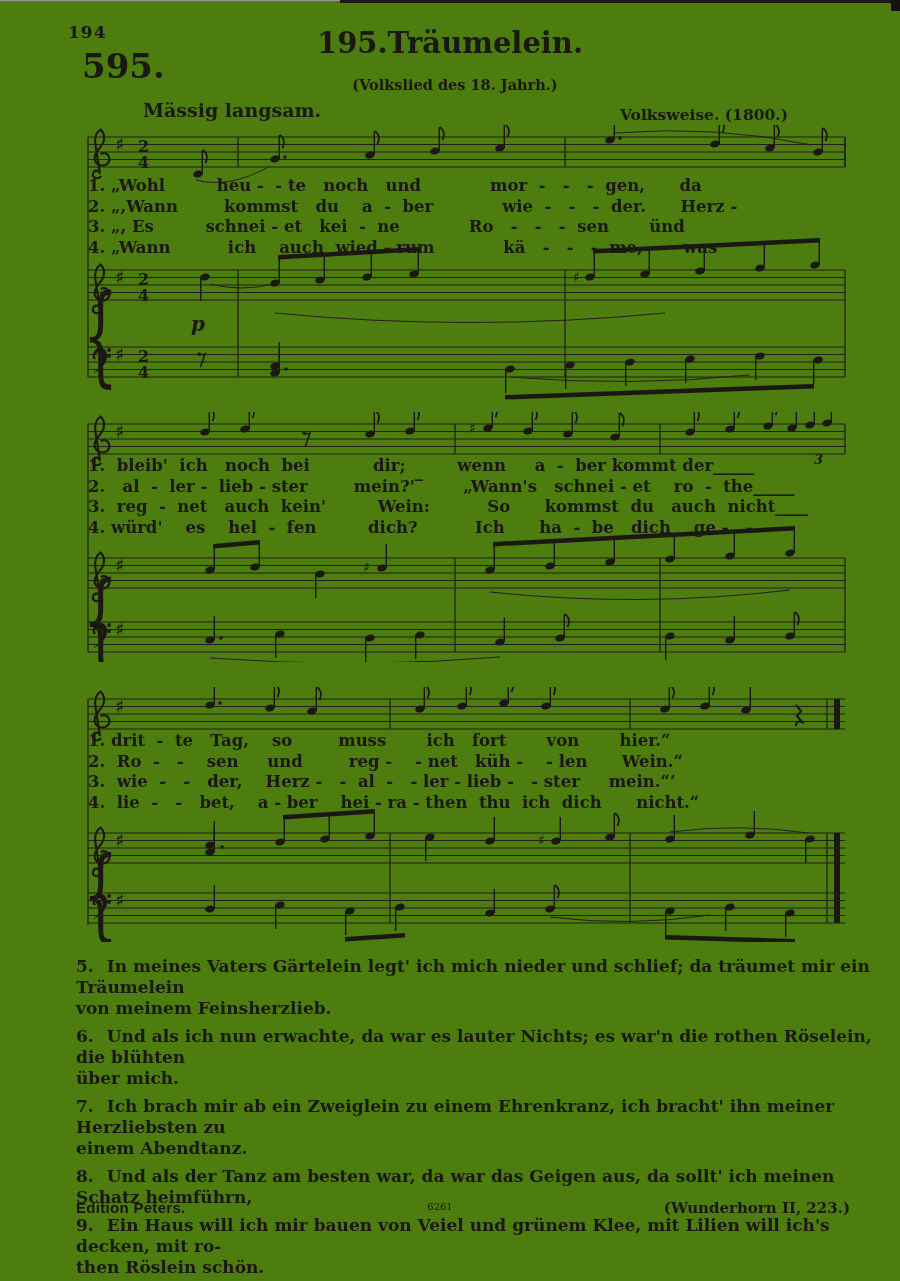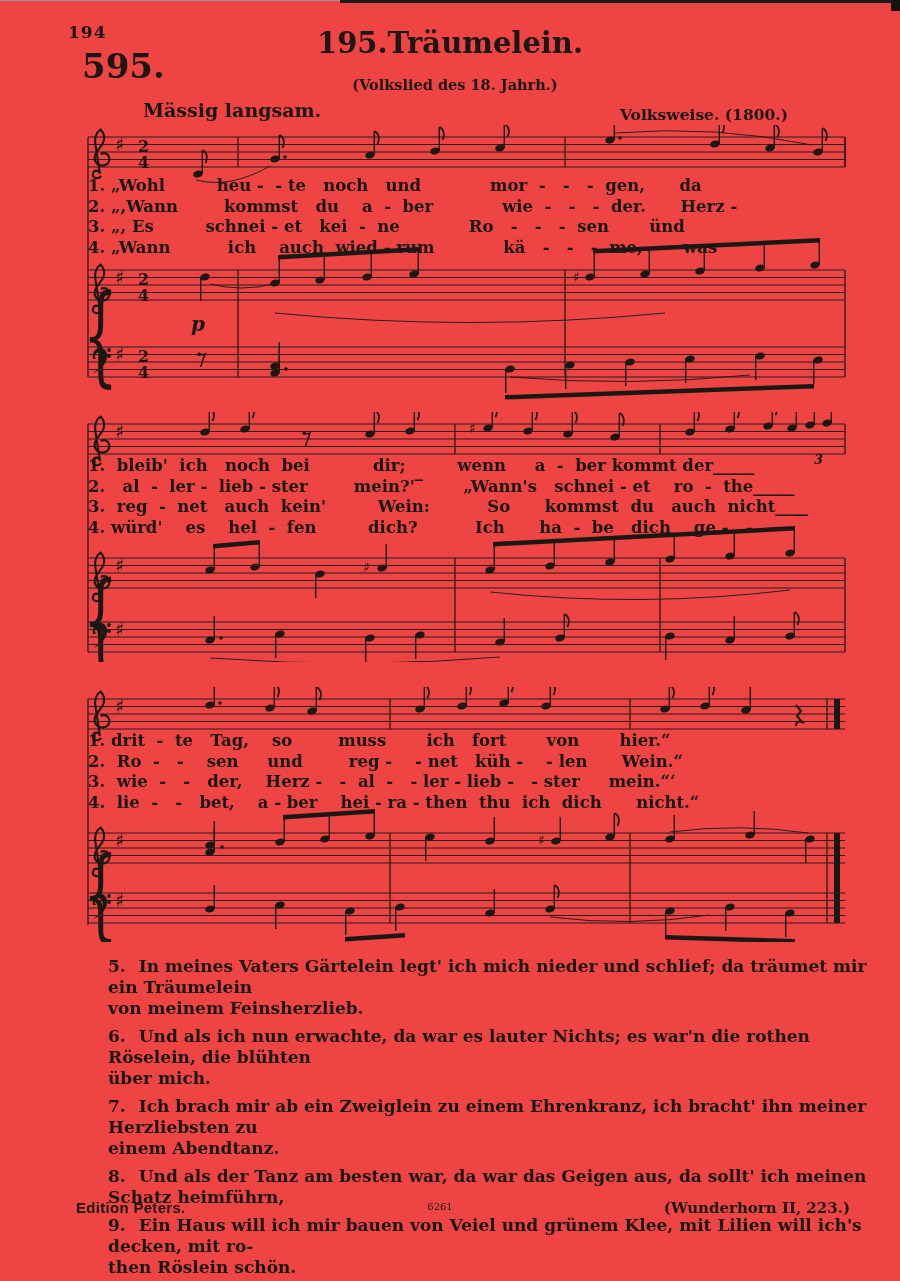--- a/index.html
+++ b/index.html
@@ -1,29 +1,29 @@
 <!DOCTYPE html>
 <html><head>
 <meta charset="utf-8">
 <style>
   html,body{margin:0;padding:0;}
-  .page{position:relative;width:900px;height:1281px;background:#ef4444;overflow:hidden;
+  .page{position:relative;width:900px;height:1281px;background:#4d7c0f;overflow:hidden;
         font-family:"DejaVu Serif",serif;color:#1b1713;}
   .abs{position:absolute;}
   .pagenum{left:68px;top:22px;font-size:17px;font-weight:bold;letter-spacing:1px;}
   .songnum{left:82px;top:46px;font-size:34px;font-weight:bold;}
   .title{left:250px;top:26px;width:400px;text-align:center;font-size:29px;font-weight:bold;}
   .subtitle{left:290px;top:76px;width:330px;text-align:center;font-size:14.5px;font-weight:bold;}
   .tempo{left:143px;top:99px;font-size:19px;font-weight:bold;}
   .attrib{left:620px;top:105px;width:228px;text-align:left;font-size:15.5px;font-weight:bold;}
   .lyrics{left:88px;width:780px;overflow:hidden;}
   .lyr{white-space:pre;font-weight:bold;font-size:16.5px;line-height:20.5px;}
   .verses{left:76px;top:956px;width:808px;}
   .verse{margin-bottom:7px;}
-  .vline{font-size:17px;font-weight:bold;line-height:21px;margin-left:32px;}
+  .vline{font-size:17px;font-weight:bold;line-height:21px;}
   .vnum{margin-right:13px;}
   .footer-left{left:76px;top:1199px;font-family:"Liberation Sans",sans-serif;font-weight:bold;font-size:15px;letter-spacing:.3px;}
   .footer-center{left:380px;top:1201px;width:120px;text-align:center;font-size:10px;}
   .footer-right{left:618px;top:1199px;width:232px;text-align:right;font-size:15px;font-weight:bold;}
   .scanline-l{left:0;top:0;width:340px;height:1px;background:#9a968f;}
   .scanline-r{left:340px;top:0;width:560px;height:3px;background:#1c1a17;}
   .scanmark{left:891px;top:0;width:9px;height:11px;background:#15130f;}
   svg{display:block;}
   svg .ink{fill:#1b1713;}
   svg .st{stroke:#241f1a;stroke-width:1.1;fill:none;}

